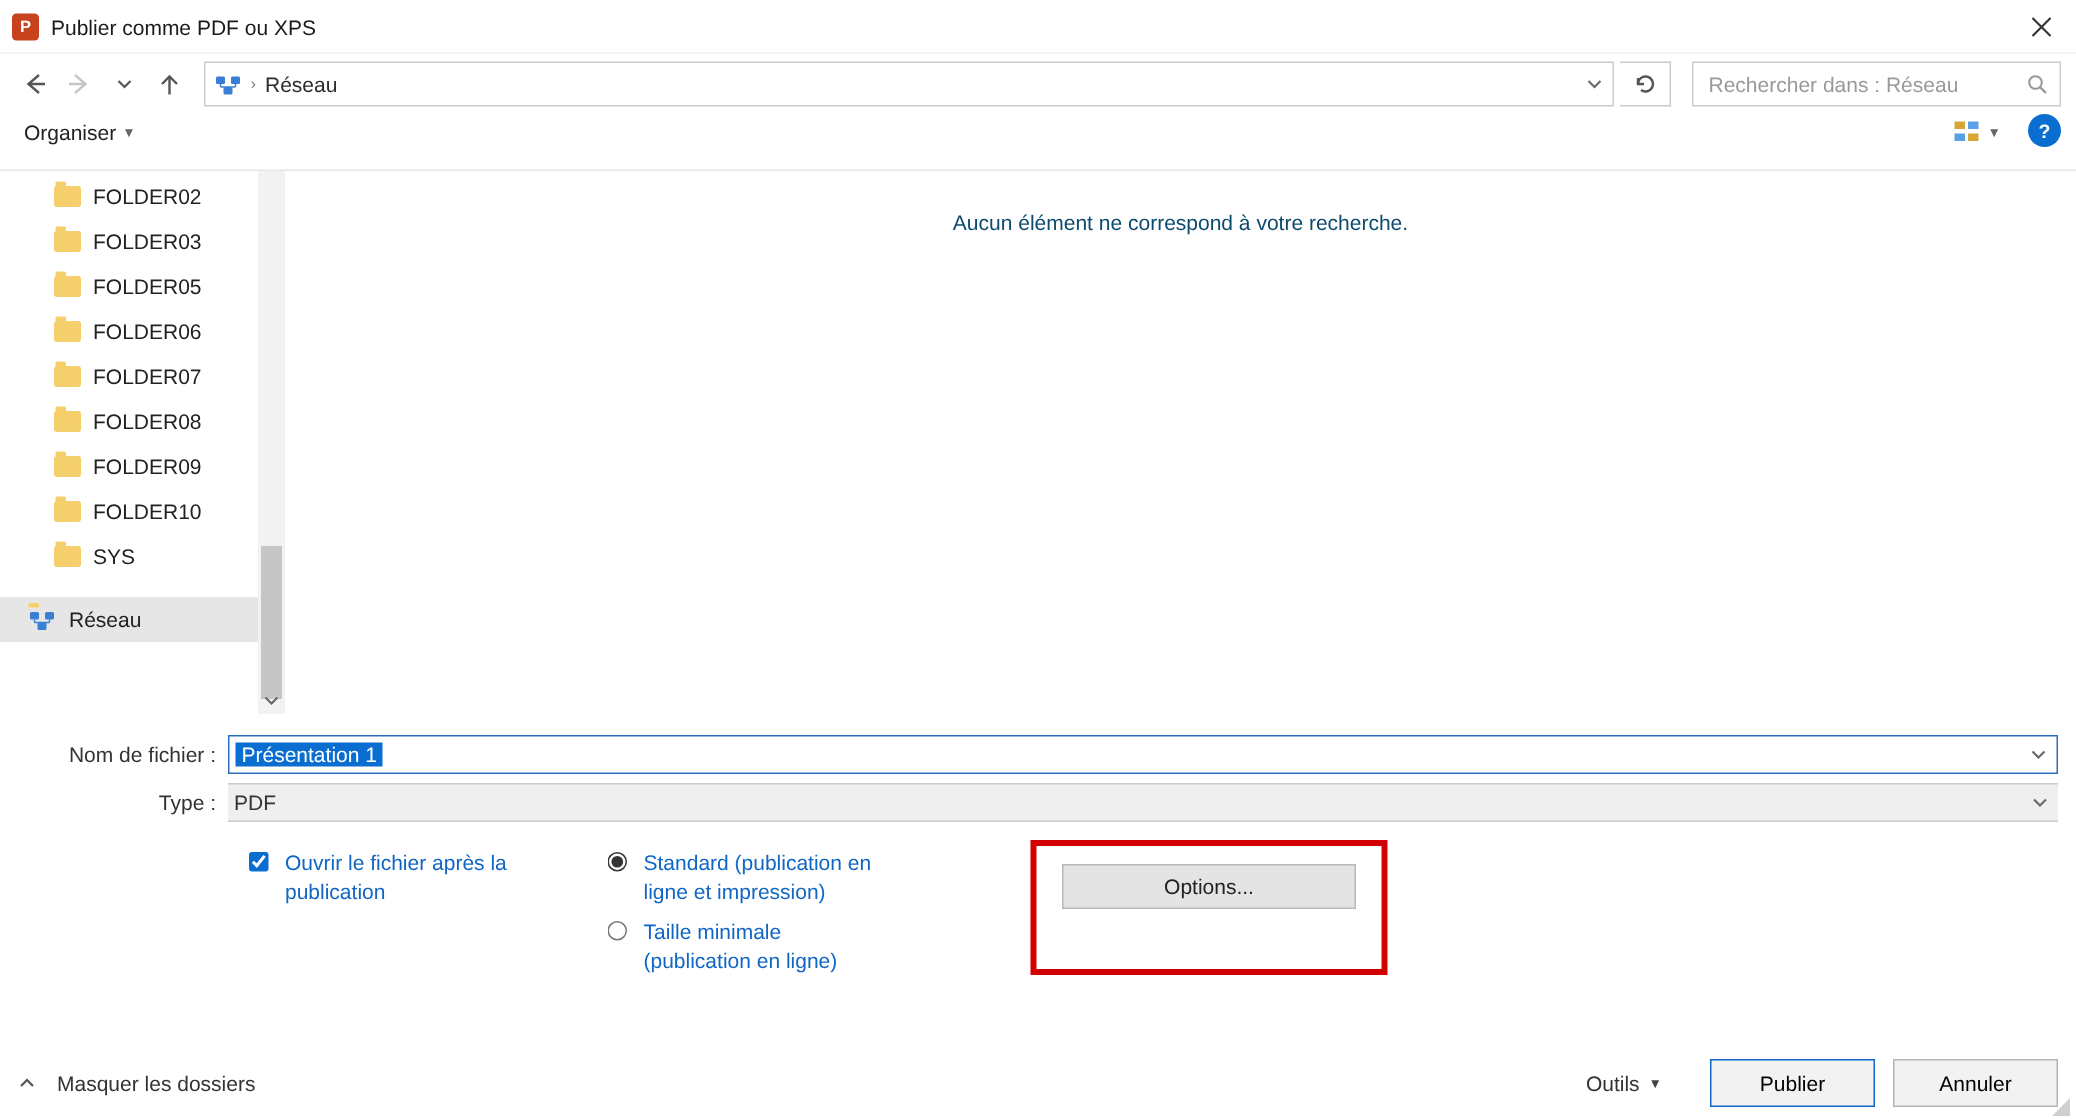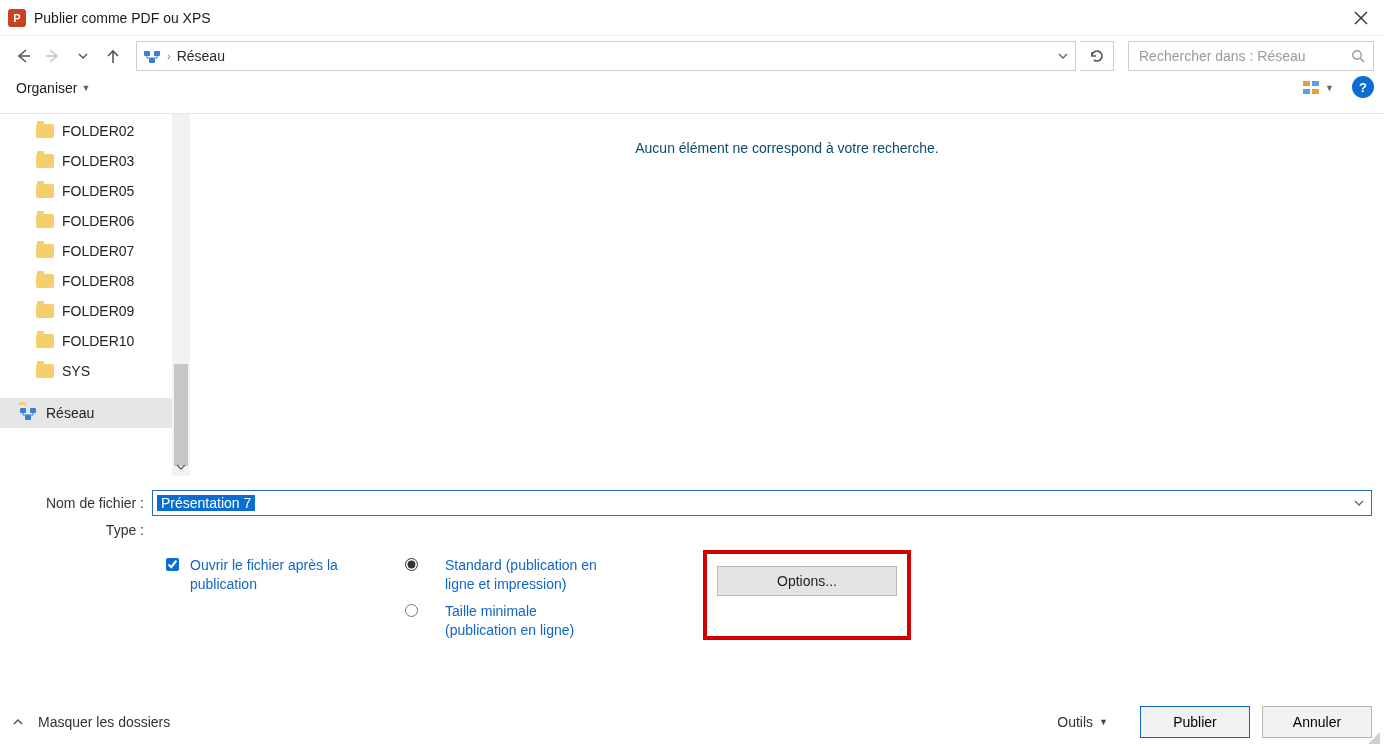--- a/index.html
+++ b/index.html
@@ -72,23 +72,23 @@
   .optrow { display:flex; margin-top:18px; padding-left:150px; gap:18px; }
   .checkcol { display:flex; gap:8px; width:220px; align-items:flex-start; }
   .checkcol input { margin-top:2px; accent-color:#0a6ed1; }
   .checkcol .chklbl { color:#1066c4; font-size:14px; line-height:1.35; }
 
   .optimcol { display:flex; gap:6px; }
   .optimcol .olabel { color:#5a5a5a; font-size:14px; width:110px; text-align:right; padding-right:4px; padding-top:0; }
   .radiogroup { display:flex; flex-direction:column; gap:8px; }
   .radiorow { display:flex; gap:8px; align-items:flex-start; }
   .radiorow input { margin-top:2px; accent-color:#333; }
-  .radiorow .rlabel { color:#1066c4; font-size:14px; line-height:1.35; max-width:160px;margin-left:16px; }
-
-  .optionbtnwrap { border:4px solid #d20000; padding:12px 10px; margin-left:80px; margin-top:-6px; width:208px; display:flex; justify-content:center; }
+  .radiorow .rlabel { color:#1066c4; font-size:14px; line-height:1.35; max-width:160px; }
+
+  .optionbtnwrap { border:4px solid #d20000; padding:12px 10px; margin-left:80px; margin-top:-6px; width:238px; display:flex; justify-content:center; }
   .optionbtn { width:196px; height:30px; background:#e4e4e4; border:1px solid #b8b8b8; cursor:pointer; font-size:14px; color:#222; }
 
   
   .footerrow { position:absolute; bottom:0; left:0; right:0; height:48px; border-top:0; display:flex; align-items:center; padding:0 12px; }
   .hidebtn { display:flex; align-items:center; gap:14px; cursor:pointer; color:#333; font-size:14px; }
   .hidebtn .chev { font-size:12px; color:#555; }
   .footerrow .spacer { flex:1; }
   .toolsmenu { display:flex; align-items:center; gap:6px; cursor:pointer; font-size:14px; color:#333; margin-right:20px; }
   .toolsmenu .drop { font-size:9px; color:#444; }
   .actbtn { width:110px; height:32px; border:1px solid #b5b5b5; background:#f2f2f2; cursor:pointer; font-size:14px; margin-left:12px; }
@@ -267,31 +267,41 @@
   <div class="contentcol">
     <div class="emptymsg">Aucun élément ne correspond à votre recherche.</div>
   </div>
 </div>
 
 <div class="formpanel">
   <div class="formrow">
     <div class="lbl">Nom de fichier :</div>
     <div class="fld">
       <div class="combo">
-        <span class="selection">Présentation 7</span>
+        <span class="selection">Présentation 1</span>
         <span class="comchev">
           <svg width="12" height="12" viewBox="0 0 12 12">
               <path d="M2 4 L6 8 L10 4" fill="none" stroke="#666" stroke-width="1.4"></path>
             </svg>
         </span>
       </div>
     </div>
   </div>
   <div class="formrow">
     <div class="lbl">Type :</div>
+    <div class="fld">
+      <div class="combo2">
+        <span>PDF</span>
+        <span class="comchev">
+          <svg width="12" height="12" viewBox="0 0 12 12">
+              <path d="M2 4 L6 8 L10 4" fill="none" stroke="#666" stroke-width="1.4"></path>
+            </svg>
+        </span>
+      </div>
+    </div>
   </div>
 
   <div class="optrow">
     <div class="checkcol">
       <input type="checkbox" checked="" style="">
       <span class="chklbl">Ouvrir le fichier après la publication</span>
     </div>
 
     <div class="optimcol">
       <div class="radiogroup">

